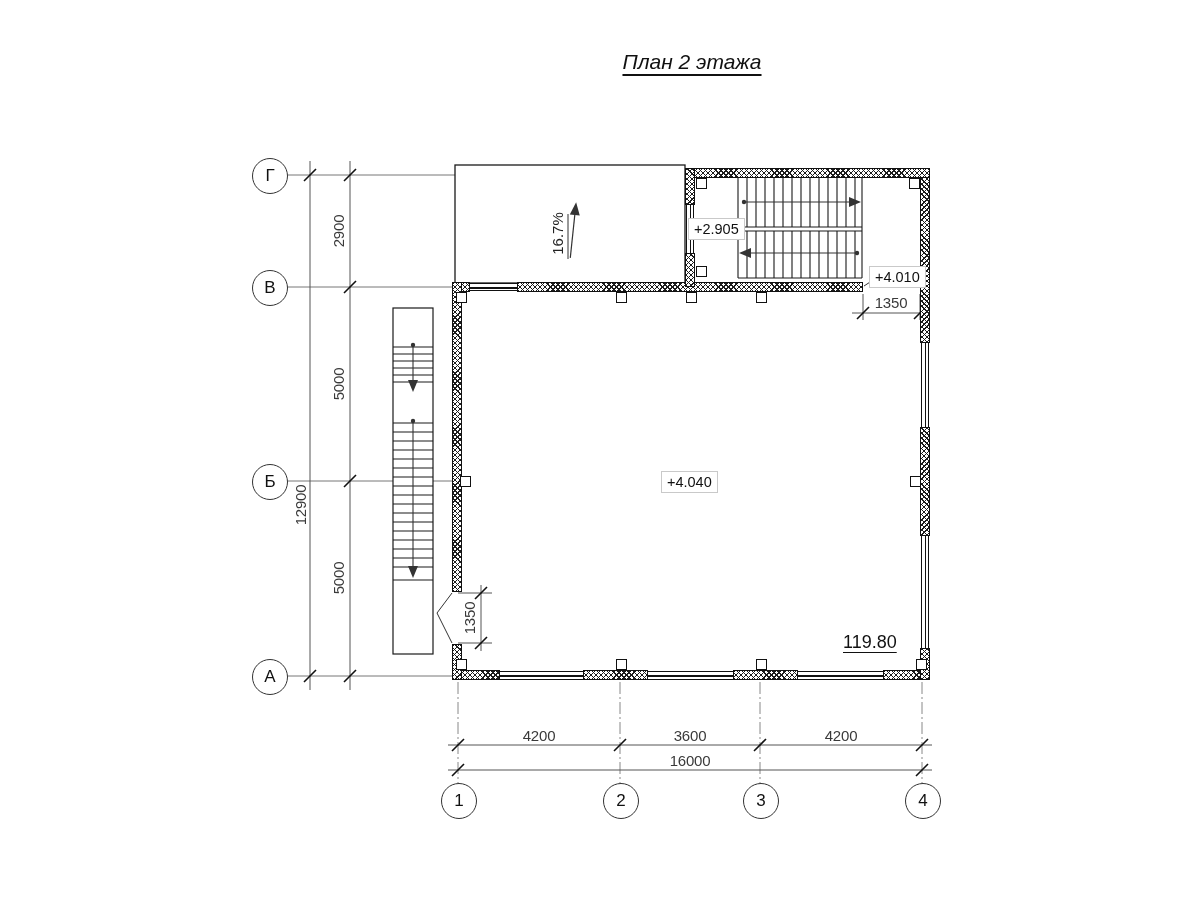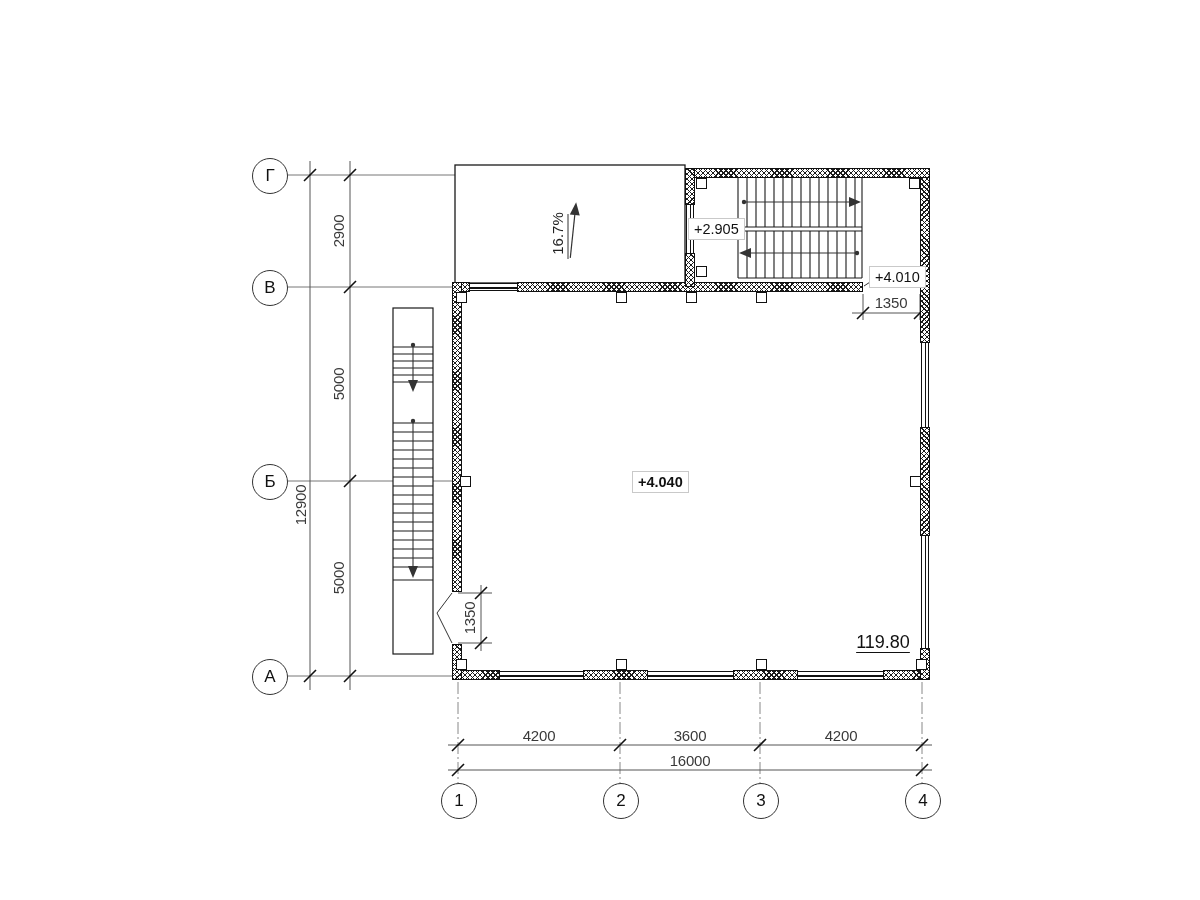--- a/index.html
+++ b/index.html
@@ -36,20 +36,21 @@
         text-underline-offset:4px;white-space:nowrap;}
   .title{position:absolute;z-index:6;font-size:21px;font-style:italic;color:#111;
          text-decoration:underline;text-underline-offset:5px;text-align:center;}
   .slope{position:absolute;z-index:5;font-size:15px;color:#222;text-align:center;white-space:nowrap;}
 </style>
 </head>
 <body>
 
 <div class="canvas">
 
+  <div class="title abs" style="left:552px;top:50px;width:280px;">План 2 этажа</div>
 
   <svg class="linework" width="1200" height="900" viewBox="0 0 1200 900">
 
     <g stroke="#777" stroke-width="1">
       <path d="M286 175H455"></path>
       <path d="M286 287H452"></path>
       <path d="M286 481H452"></path>
       <path d="M286 676H452"></path>
     </g>
 
@@ -214,16 +215,16 @@
   <div class="dim" style="left:509px;top:728px;width:60px;">4200</div>
   <div class="dim" style="left:660px;top:728px;width:60px;">3600</div>
   <div class="dim" style="left:811px;top:728px;width:60px;">4200</div>
   <div class="dim" style="left:655px;top:753px;width:70px;">16000</div>
   <div class="dim" style="left:866px;top:295px;width:50px;">1350</div>
   <div class="dim rot" style="left:440px;top:610px;width:60px;">1350</div>
 
   <div class="slope rot" style="left:525px;top:225px;width:64px;">16.7%</div>
   <div class="elev" style="left:688px;top:218px;">+2.905</div>
   <div class="elev" style="left:869px;top:218px;margin-top:48px;">+4.010</div>
-  <div class="elev" style="left:632px;top:471px;font-weight:bold;">+4.040</div>
-  <div class="area" style="left:843px;top:632px;width:80px;text-align:center;">119.80</div>
+  <div class="elev" style="left:661px;top:471px;">+4.040</div>
+  <div class="area" style="left:843px;top:632px;width:80px;">119.80</div>
 
 </div>
 
 </body></html>

